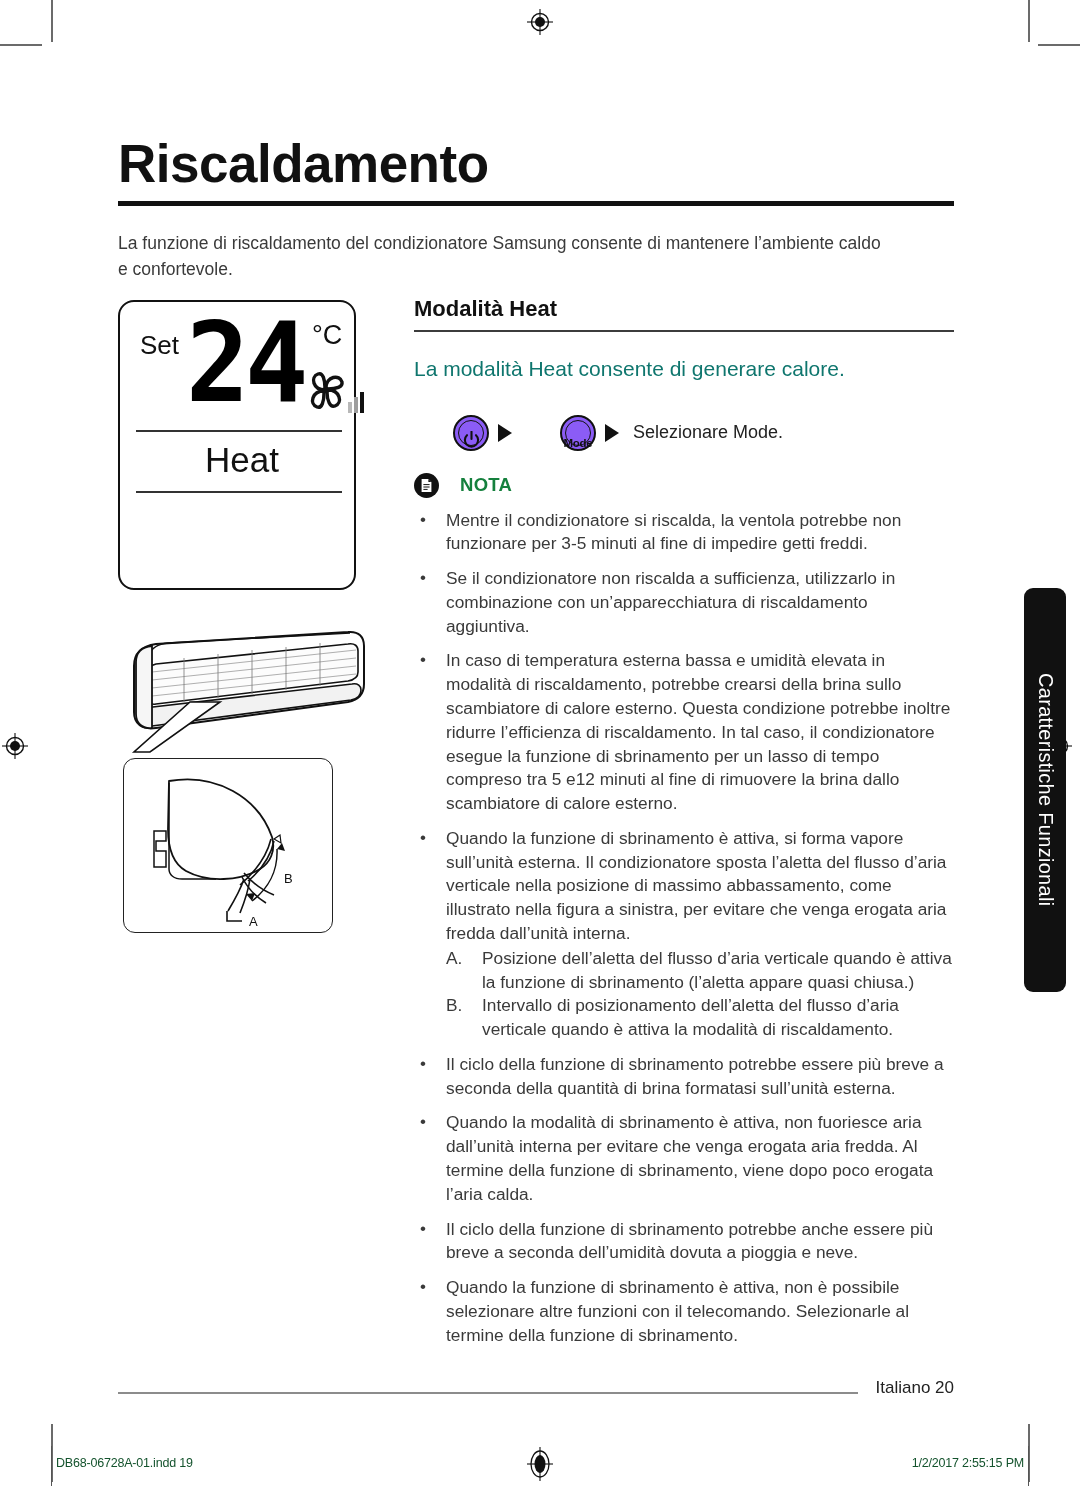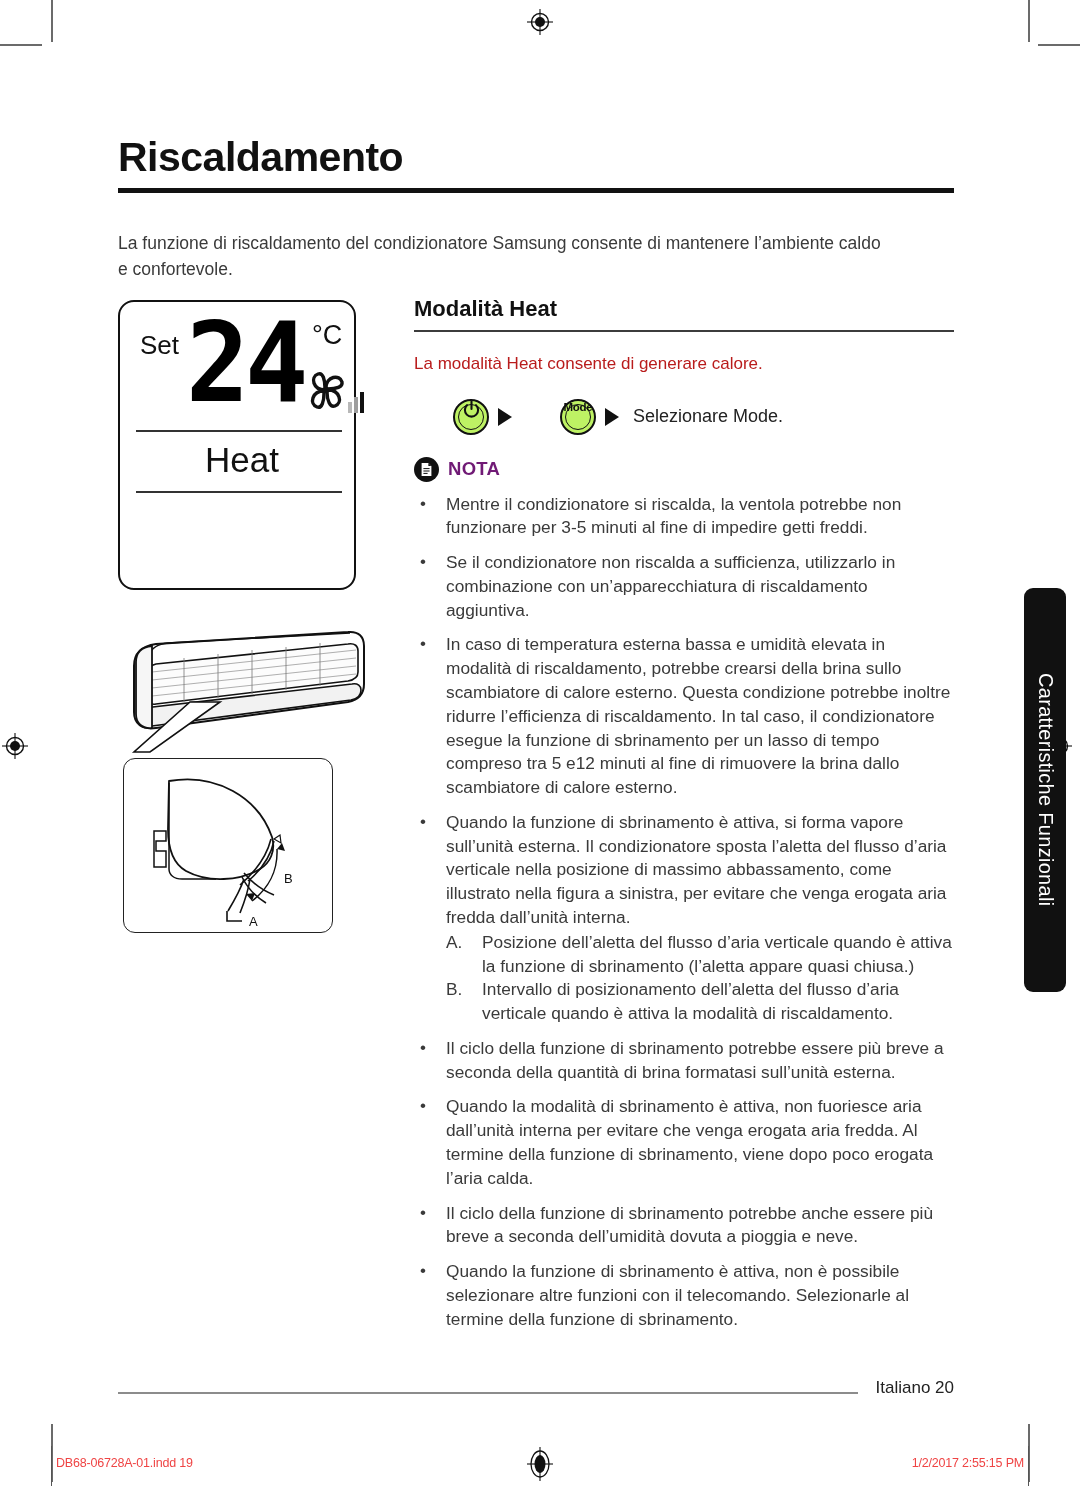--- a/index.html
+++ b/index.html
@@ -22,21 +22,21 @@
 
   
   .page {
     position: absolute;
     left: 0; top: 0; width: 1080px; height: 1491px;
   }
 
   
   .title-block { position: absolute; left: 118px; top: 136px; width: 836px; }
   .page-title {
-    font-size: 41px; font-weight: bold; letter-spacing: -0.5px;
+    font-size: 53px; font-weight: bold; letter-spacing: -0.5px;
     line-height: 1.05; margin: 0; color: #111;
   }
   .title-rule {
     margin-top: 9px; height: 5px; background: #111; width: 100%;
   }
   .intro {
     position: absolute; left: 118px; top: 212px; width: 770px;
     font-size: 17.5px; line-height: 1.5; color: #3a3a3a;
   }
 
@@ -85,28 +85,28 @@
   .louver-art { position: absolute; left: 0; top: 0; width: 210px; height: 175px; }
   .leader-art { position: absolute; left: 112px; top: 700px; width: 260px; height: 70px; }
 
   
   .right-col { position: absolute; left: 414px; top: 296px; width: 540px; }
 
   .sec-head {
     font-size: 22px; font-weight: bold; color: #111; margin: 0 0 8px 0;
   }
   .sec-rule { height: 2px; background: #3c3c3c; width: 100%; margin-bottom: 19px; }
-  .sec-lead { font-size: 17px; color: #b91c1c; line-height: 1.5; margin-bottom: 22px; }
+  .sec-lead { font-size: 21px; color: #0f766e; line-height: 1.5; margin-bottom: 30px; }
 
   
   .btn-seq { display: flex; align-items: center; gap: 9px; margin-bottom: 22px; }
   .rbtn {
     width: 36px; height: 36px; border-radius: 50%;
-    border: 2px solid #111; background: #bef264;
-    display: flex; align-items: flex-start; justify-content: center;
+    border: 2px solid #111; background: #8b5cf6;
+    display: flex; align-items: flex-end; justify-content: center;
     position: relative; flex: 0 0 auto; margin-left: 39px;
   }
   .rbtn::after {
     content: ""; position: absolute; left: 3px; top: 3px; right: 3px; bottom: 3px;
     border: 1.4px solid #111; border-radius: 50%;
   }
   .rbtn .mode-txt { font-size: 11.5px; font-weight: bold; color: #111; z-index: 2; letter-spacing: -0.3px; }
   .rbtn svg { z-index: 2; }
   .arrow-tri {
     width: 0; height: 0; flex: 0 0 auto;
@@ -114,21 +114,21 @@
     border-left: 14px solid #111;
   }
   .seq-text { font-size: 18px; color: #222; margin-left: 5px; }
 
   
   .nota-head { display: flex; align-items: center; gap: 9px; margin-bottom: 11px; }
   .nota-icon {
     width: 25px; height: 25px; border-radius: 50%; background: #111;
     display: flex; align-items: center; justify-content: center; flex: 0 0 auto;
   }
-  .nota-label { font-size: 18.5px; font-weight: bold; color: #701a75; letter-spacing: 0.3px; }
+  .nota-label { font-size: 18.5px; font-weight: bold; color: #15803d; letter-spacing: 0.3px; margin-left: 12px; }
 
   
   ul.notes { list-style: none; margin: 0; padding: 0; }
   ul.notes > li {
     position: relative; padding-left: 32px; margin-bottom: 11px;
     font-size: 17.3px; line-height: 1.375; color: #3a3a3a;
   }
   ul.notes > li::before {
     content: "\2022"; position: absolute; left: 6px; top: -1px;
     font-size: 17px; color: #3a3a3a;
@@ -160,21 +160,21 @@
   .footer-rule {
     position: absolute; left: 0; top: 14px; width: 740px; height: 1.6px; background: #8c8c8c;
   }
   .footer-text {
     position: absolute; right: 0; top: 0; font-size: 17px; color: #222;
   }
 
   
   .printbar {
     position: absolute; left: 0; top: 1440px; width: 1080px; height: 44px;
-    font-family: "Liberation Sans", sans-serif; font-size: 12.5px; color: #ef4444;
+    font-family: "Liberation Sans", sans-serif; font-size: 12.5px; color: #14532d;
   }
   .printbar .pb-left { position: absolute; left: 56px; top: 16px; letter-spacing: -0.2px; }
   .printbar .pb-right { position: absolute; right: 56px; top: 16px; letter-spacing: -0.2px; }
   .printbar .pb-mid { position: absolute; left: 522px; top: 6px; width: 36px; height: 36px; }
   .pb-vrule { position: absolute; width: 1.4px; background: #555; top: 6px; height: 40px; }
 </style>
 </head>
 <body>
 
 <div class="page">

